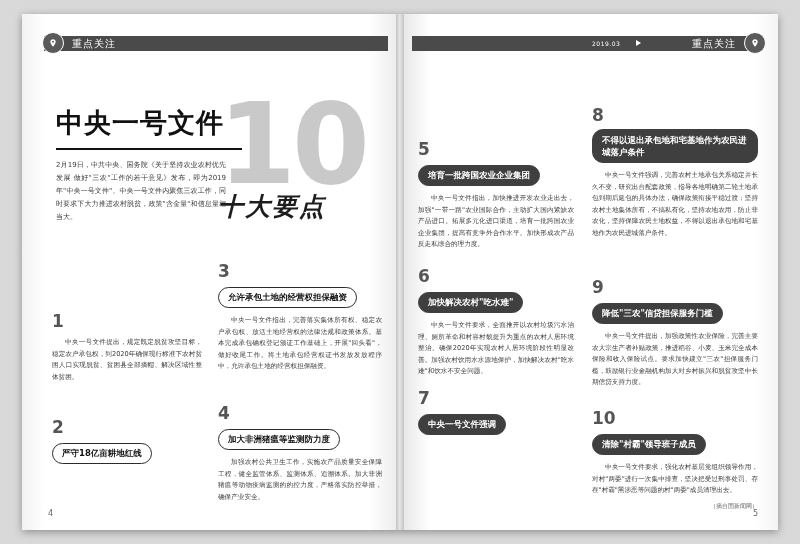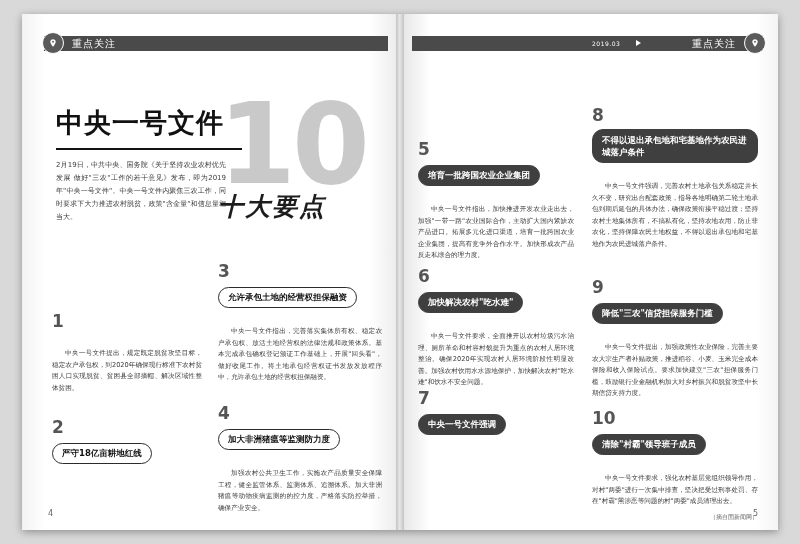--- a/index.html
+++ b/index.html
@@ -186,21 +186,21 @@
     color: #111;
     white-space: nowrap;
     line-height: 11px;
   }
   .pill.dark {
     background: #3f3f3f;
     color: #fff;
     border-color: #3f3f3f;
   }
   .body {
-    margin-top: 18px;
+    margin-top: 7px;
     font-size: 6.6px;
     line-height: 11.5px;
     color: #3c3c3c;
     text-align: justify;
     text-indent: 13px;
   }
   .pagenum {
     position: absolute;
     bottom: 12px;
     font-size: 8px;

